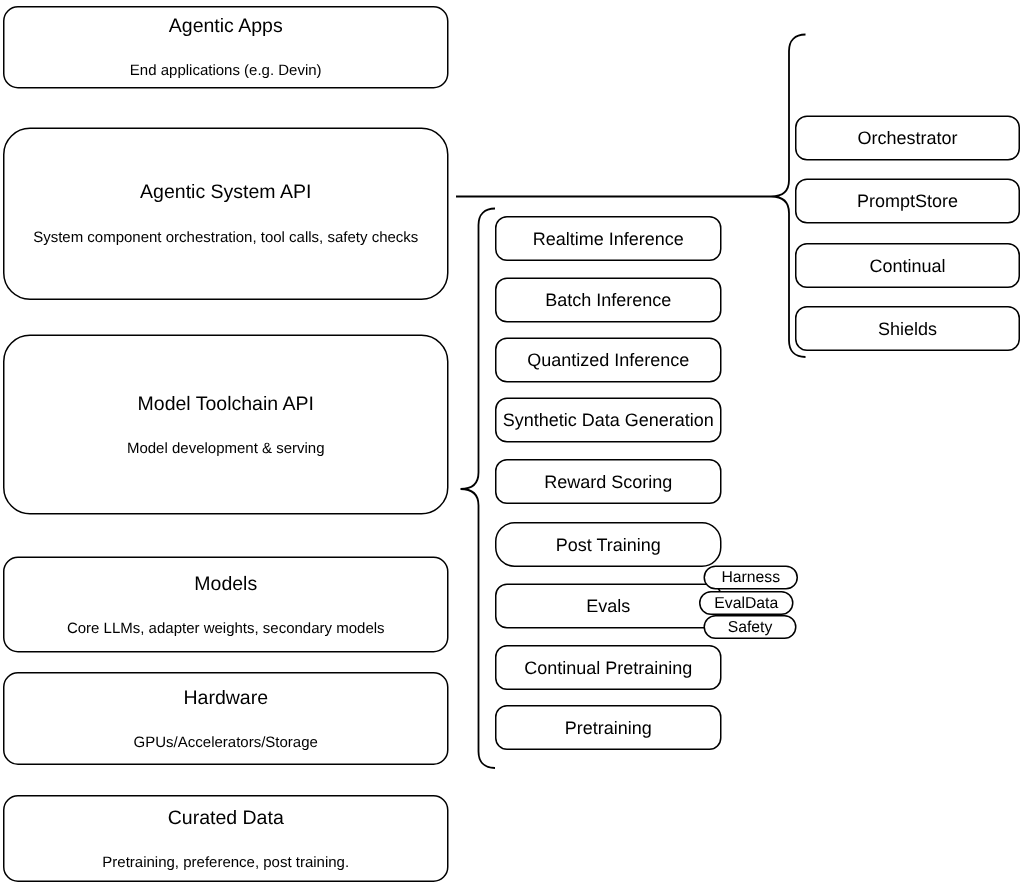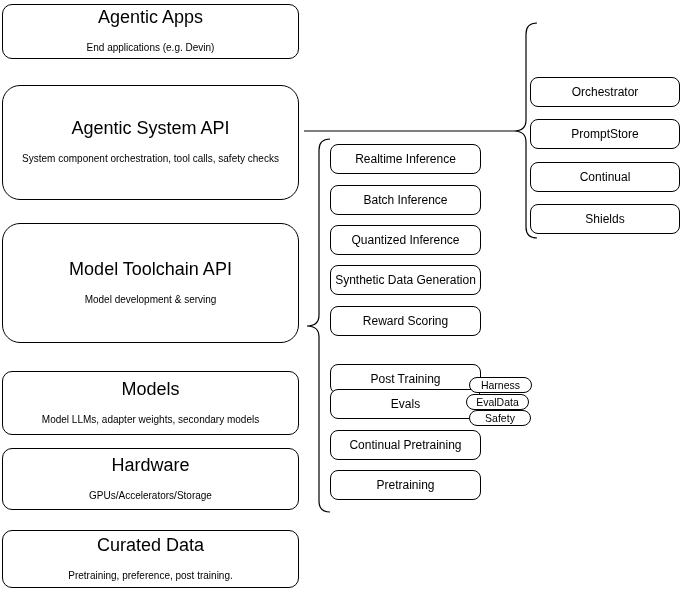--- a/index.html
+++ b/index.html
@@ -20,21 +20,21 @@
     background:#ffffff;
     border:1px solid #000000;
     box-sizing:border-box;
     display:flex;flex-direction:column;
     align-items:center;justify-content:center;
     text-align:center;
     z-index:1;
   }
   .lbox{left:2px;width:297px;border-radius:10px;}
   .lbox.big{border-radius:18px;}
-  .t{font-size:18px;line-height:16px;}
+  .t{font-size:13px;line-height:16px;}
   .s{font-size:10px;line-height:13px;margin-top:16px;}
   .mbox{left:330px;width:151px;height:30px;border-radius:8px;font-size:12px;}
   .rbox{left:530px;width:150px;height:30px;border-radius:8px;font-size:12px;}
   .pill{
     position:absolute;
     background:#ffffff;border:1px solid #000000;
     border-radius:9px;box-sizing:border-box;
     display:flex;align-items:center;justify-content:center;
     font-size:10.5px;
     z-index:3;
@@ -64,21 +64,21 @@
     <div class="s">System component orchestration, tool calls, safety checks</div>
   </div>
 
   <div class="node lbox big" style="top:223px;height:120px;">
     <div class="t">Model Toolchain API</div>
     <div class="s">Model development &amp; serving</div>
   </div>
 
   <div class="node lbox" style="top:371px;height:64px;justify-content:center;">
     <div class="t">Models</div>
-    <div class="s">Model LLMs, adapter weights, secondary models</div>
+    <div class="s">Core LLMs, adapter weights, secondary models</div>
   </div>
 
   <div class="node lbox" style="top:448px;height:62px;">
     <div class="t">Hardware</div>
     <div class="s">GPUs/Accelerators/Storage</div>
   </div>
 
   <div class="node lbox" style="top:530px;height:58px;">
     <div class="t">Curated Data</div>
     <div class="s">Pretraining, preference, post training.</div>
@@ -92,21 +92,21 @@
   </div>
   <div class="node mbox" style="top:225px;">
     <span>Quantized Inference</span>
   </div>
   <div class="node mbox" style="top:265px;">
     <span>Synthetic Data Generation</span>
   </div>
   <div class="node mbox" style="top:306px;">
     <span>Reward Scoring</span>
   </div>
-  <div class="node mbox" style="top:364px;">
+  <div class="node mbox" style="top:348px;border-radius:13px;">
     <span>Post Training</span>
   </div>
   <div class="node mbox" style="top:389px;">
     <span>Evals</span>
   </div>
   <div class="node mbox" style="top:430px;">
     <span>Continual Pretraining</span>
   </div>
   <div class="node mbox" style="top:470px;">
     <span>Pretraining</span>

